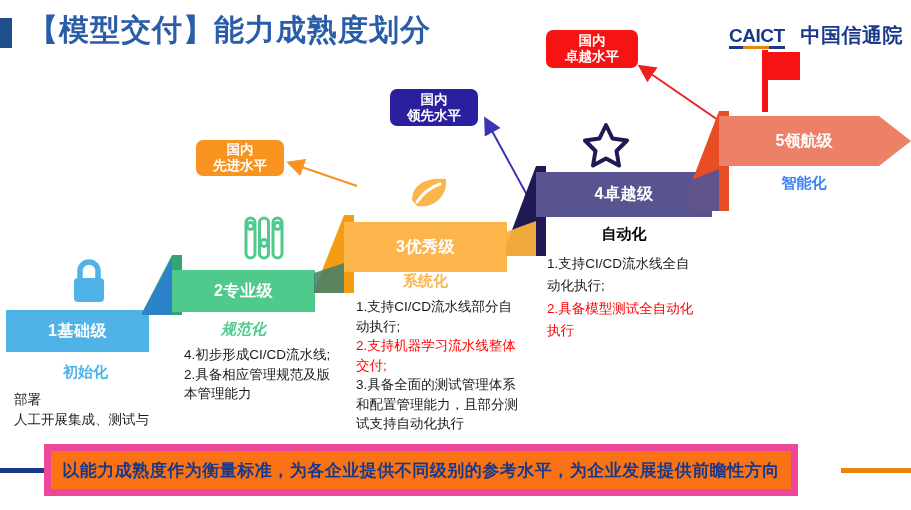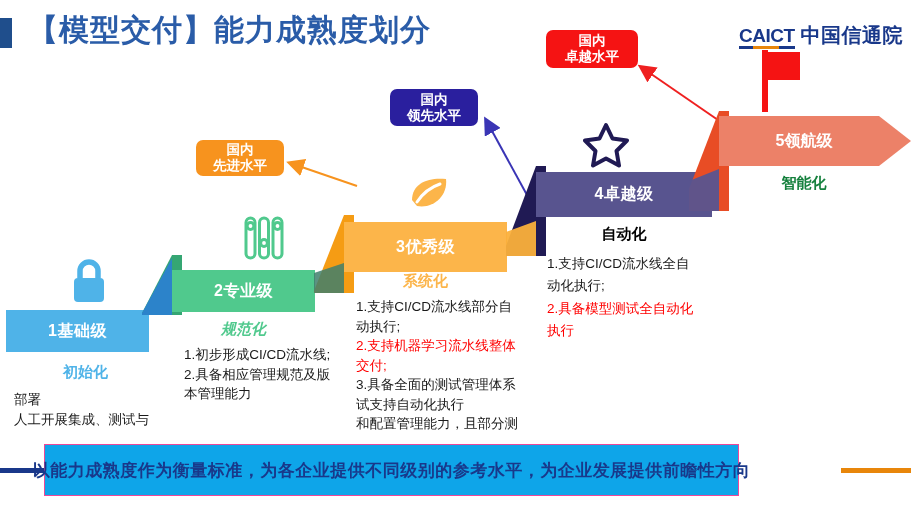--- a/index.html
+++ b/index.html
@@ -15,21 +15,21 @@
   .title-accent{position:absolute;left:0;top:10px;width:12px;height:30px;background:#1f4e8c;}
   .title-text{
     position:absolute;left:28px;top:2px;
     font-size:30px;font-weight:bold;color:#2a5ca8;letter-spacing:1px;
     white-space:nowrap;
   }
   .logo{position:absolute;right:8px;top:14px;display:flex;align-items:center;gap:6px;}
   .logo-mark{position:relative;font-size:19px;font-weight:bold;color:#19388a;letter-spacing:-0.5px;line-height:1;}
   .logo-underline{position:absolute;left:0;bottom:-4px;width:100%;height:3px;background:#19388a;}
   .logo-underline2{position:absolute;left:14px;bottom:-4px;width:26px;height:3px;background:#e8860a;}
-  .logo-cn{font-size:20px;font-weight:bold;color:#19388a;letter-spacing:0.5px;}
+  .logo-cn{font-size:20px;font-weight:bold;color:#19388a;letter-spacing:0.5px;margin-left:10px;}
 
   
   .step{position:absolute;}
   .step .face{
     position:absolute;left:0;top:0;width:100%;height:100%;
     display:flex;align-items:center;justify-content:center;
     color:#fff;font-weight:bold;font-size:16px;letter-spacing:0.5px;
     box-sizing:border-box;
   }
 
@@ -52,22 +52,22 @@
   .callout span{display:block;}
 
   
   .icon{position:absolute;}
 
   
   .banner-wrap{position:absolute;left:0;bottom:14px;width:911px;height:52px;}
   .banner-line-l{position:absolute;left:0;top:24px;width:70px;height:5px;background:#19388a;}
   .banner-line-r{position:absolute;right:0;top:24px;width:70px;height:5px;background:#e8860a;}
   .banner-box{
-    position:absolute;left:44px;top:0;width:695px;height:52px;
-    border:1px solid #ec4899;background:#0ea5e9;box-sizing:border-box;
+    position:absolute;left:44px;top:0;width:754px;height:52px;
+    border:7px solid #ec4899;background:#f97316;box-sizing:border-box;
     display:flex;align-items:center;justify-content:center;
   }
   .banner-text{
     font-size:17px;font-weight:bold;color:#19388a;letter-spacing:0.5px;white-space:nowrap;
   }
   svg{display:block;}
 </style>
 </head>
 <body>
 
@@ -172,41 +172,41 @@
 
   <svg width="40" height="60" style="position:absolute;left:142px;top:255px;">
     <path d="M0 58 L30 0 L40 0 L40 60 L0 60 Z" fill="#35a673"></path>
     <path d="M0 58 L0 60 L30 60 L30 3 Z" fill="#2b7fd4" opacity="0.9"></path>
   </svg>
   <div class="step" style="left:172px;top:270px;width:143px;height:42px;">
     <div class="face" style="background:#50c98d;">2专业级</div>
   </div>
   <div class="sub-label" style="left:172px;top:320px;width:143px;color:#50c98d;font-style:italic;">规范化</div>
   <div class="desc" style="left:184px;top:345px;width:160px;">
-    <div>1.初步形成CI/CD流水线;</div>
+    <div>4.初步形成CI/CD流水线;</div>
     <div>2.具备相应管理规范及版</div>
     <div>本管理能力</div>
   </div>
 
   <svg width="40" height="78" style="position:absolute;left:314px;top:215px;">
     <path d="M0 76 L30 0 L40 0 L40 78 L0 78 Z" fill="#f59c14"></path>
     <path d="M0 58 L0 78 L30 78 L30 48 Z" fill="#3f7f6c" opacity="0.85"></path>
   </svg>
   <div class="step" style="left:344px;top:222px;width:163px;height:50px;">
     <div class="face" style="background:#fcb54a;">3优秀级</div>
   </div>
   <div class="sub-label" style="left:344px;top:272px;width:163px;color:#fcb54a;">系统化</div>
   <div class="desc" style="left:356px;top:297px;width:172px;">
     <div>1.支持CI/CD流水线部分自</div>
     <div>动执行;</div>
     <div class="red">2.支持机器学习流水线整体</div>
     <div class="red">交付;</div>
     <div>3.具备全面的测试管理体系</div>
+    <div>和配置管理能力，且部分测</div>
     <div>试支持自动化执行</div>
-    <div>和配置管理能力，且部分测</div>
   </div>
 
   <svg width="40" height="90" style="position:absolute;left:506px;top:166px;">
     <path d="M0 80 L30 0 L40 0 L40 90 L0 90 Z" fill="#201a54"></path>
     <path d="M0 66 L0 90 L30 90 L30 55 Z" fill="#fbb03b" opacity="0.95"></path>
   </svg>
   <div class="step" style="left:536px;top:172px;width:176px;height:45px;">
     <div class="face" style="background:#58548f;">4卓越级</div>
   </div>
   <div class="sub-label" style="left:536px;top:225px;width:176px;color:#000000;">自动化</div>
@@ -218,21 +218,21 @@
   </div>
 
   <svg width="40" height="100" style="position:absolute;left:689px;top:111px;">
     <path d="M0 78 L30 0 L40 0 L40 100 L0 100 Z" fill="#e84d25"></path>
     <path d="M0 70 L0 100 L30 100 L30 58 Z" fill="#58548f" opacity="0.95"></path>
   </svg>
   <svg width="196" height="50" style="position:absolute;left:719px;top:116px;">
     <path d="M0 0 L160 0 L192 25 L160 50 L0 50 Z" fill="#ec8168"></path>
   </svg>
   <div style="position:absolute;left:719px;top:116px;width:170px;height:50px;display:flex;align-items:center;justify-content:center;color:#fff;font-weight:bold;font-size:16px;pointer-events:none;">5领航级</div>
-  <div class="sub-label" style="left:719px;top:174px;width:170px;color:#15803d;">智能化</div>
+  <div class="sub-label" style="left:719px;top:174px;width:170px;color:#3b82f6;">智能化</div>
 
   <div class="banner-wrap">
     <div class="banner-line-l"></div>
     <div class="banner-line-r"></div>
     <div class="banner-box">
       <div class="banner-text">以能力成熟度作为衡量标准，为各企业提供不同级别的参考水平，为企业发展提供前瞻性方向</div>
     </div>
   </div>
 
 </div>

